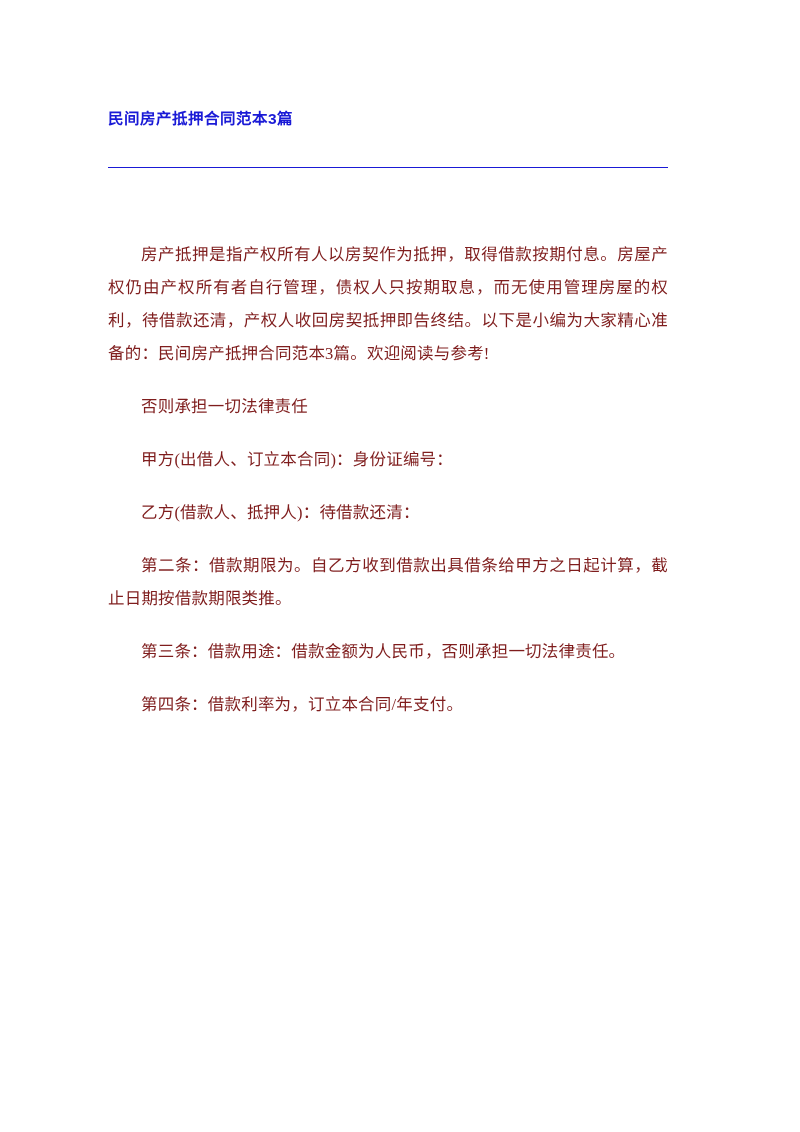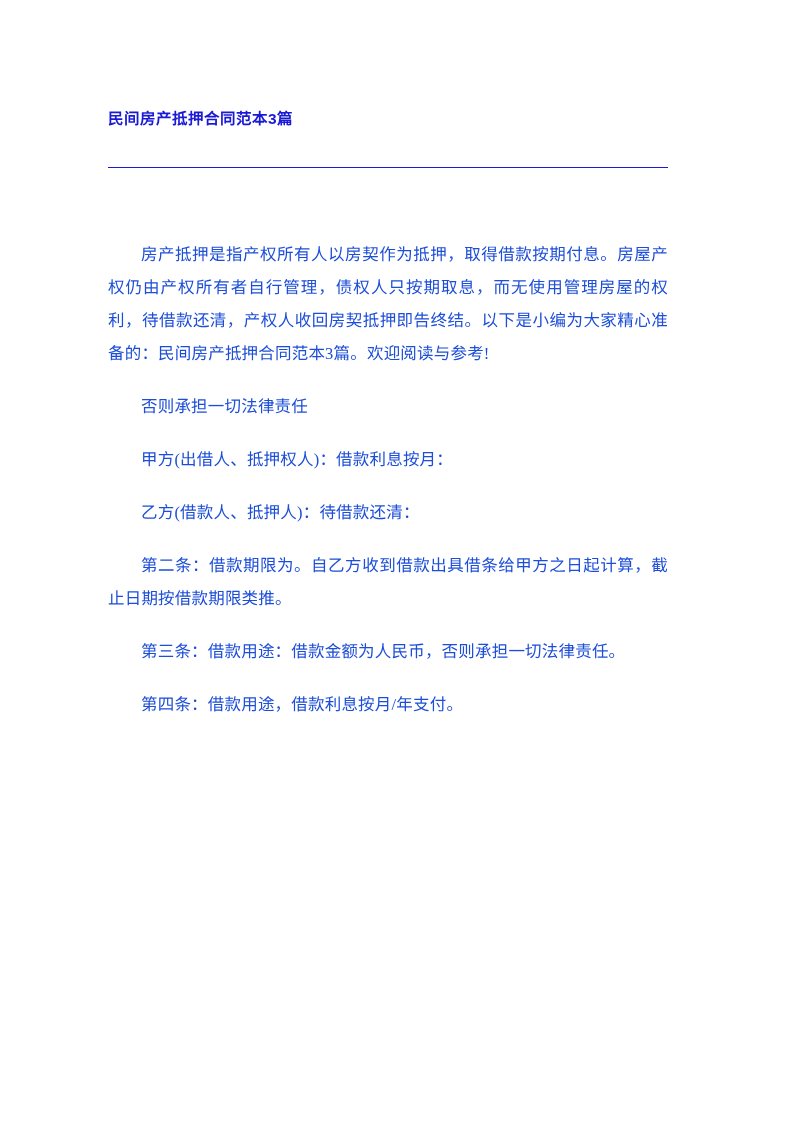--- a/index.html
+++ b/index.html
@@ -54,41 +54,41 @@
   .body-text {
     margin-top: 62px;
   }
   p.para {
     margin: 0 0 20px 0;
     font-size: 16.5px;
     line-height: 2.0;
     text-align: justify;
     text-indent: 2em;
     font-family: "Liberation Serif", "DejaVu Serif", serif;
-    color: #1d4ed8;
+    color: #7f1d1d;
     letter-spacing: 0.2px;
   }
   p.para:last-child {
     margin-bottom: 0;
   }
 </style>
 </head>
 <body>
 
 <div class="page">
   <div class="content">
 
     <h1 class="doc-title">民间房产抵押合同范本3篇</h1>
 
     <div class="divider">——————————————————————————————————————————</div>
 
     <div class="body-text">
       <p class="para">房产抵押是指产权所有人以房契作为抵押，取得借款按期付息。房屋产权仍由产权所有者自行管理，债权人只按期取息，而无使用管理房屋的权利，待借款还清，产权人收回房契抵押即告终结。以下是小编为大家精心准备的：民间房产抵押合同范本3篇。欢迎阅读与参考!</p>
       <p class="para">否则承担一切法律责任</p>
-      <p class="para">甲方(出借人、抵押权人)：借款利息按月：</p>
+      <p class="para">甲方(出借人、订立本合同)：身份证编号：</p>
       <p class="para">乙方(借款人、抵押人)：待借款还清：</p>
       <p class="para">第二条：借款期限为。自乙方收到借款出具借条给甲方之日起计算，截止日期按借款期限类推。</p>
       <p class="para">第三条：借款用途：借款金额为人民币，否则承担一切法律责任。</p>
-      <p class="para">第四条：借款用途，借款利息按月/年支付。</p>
+      <p class="para">第四条：借款利率为，订立本合同/年支付。</p>
     </div>
 
   </div>
 </div>
 
 </body></html>

